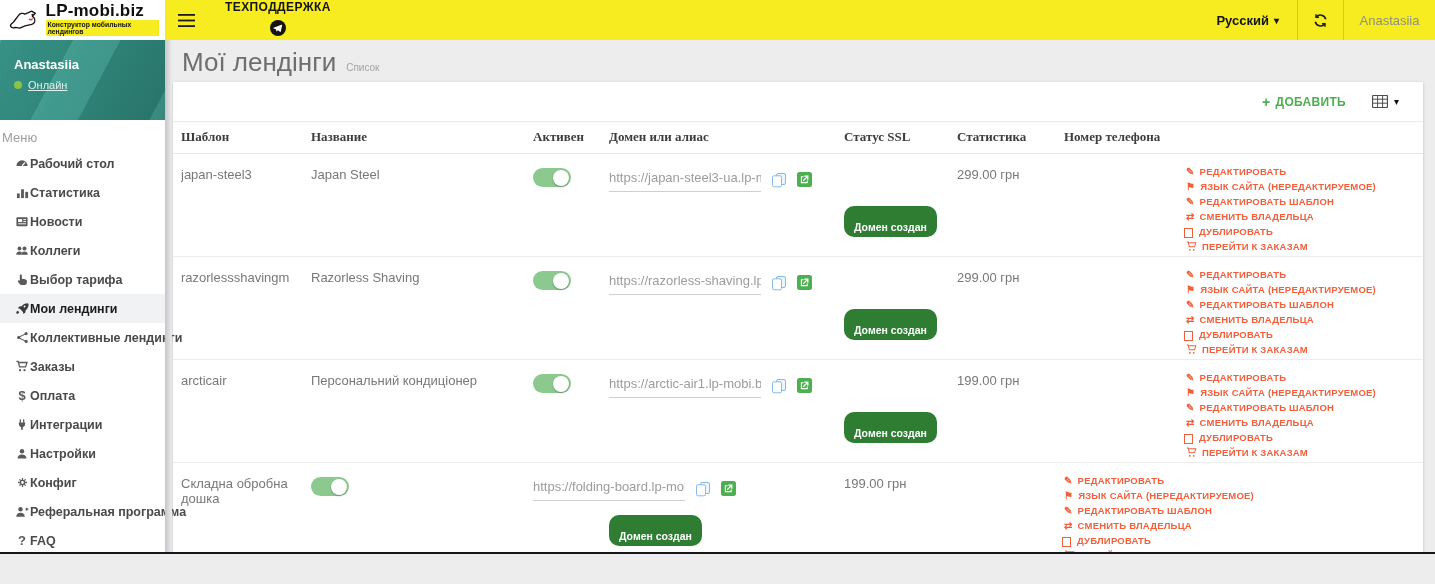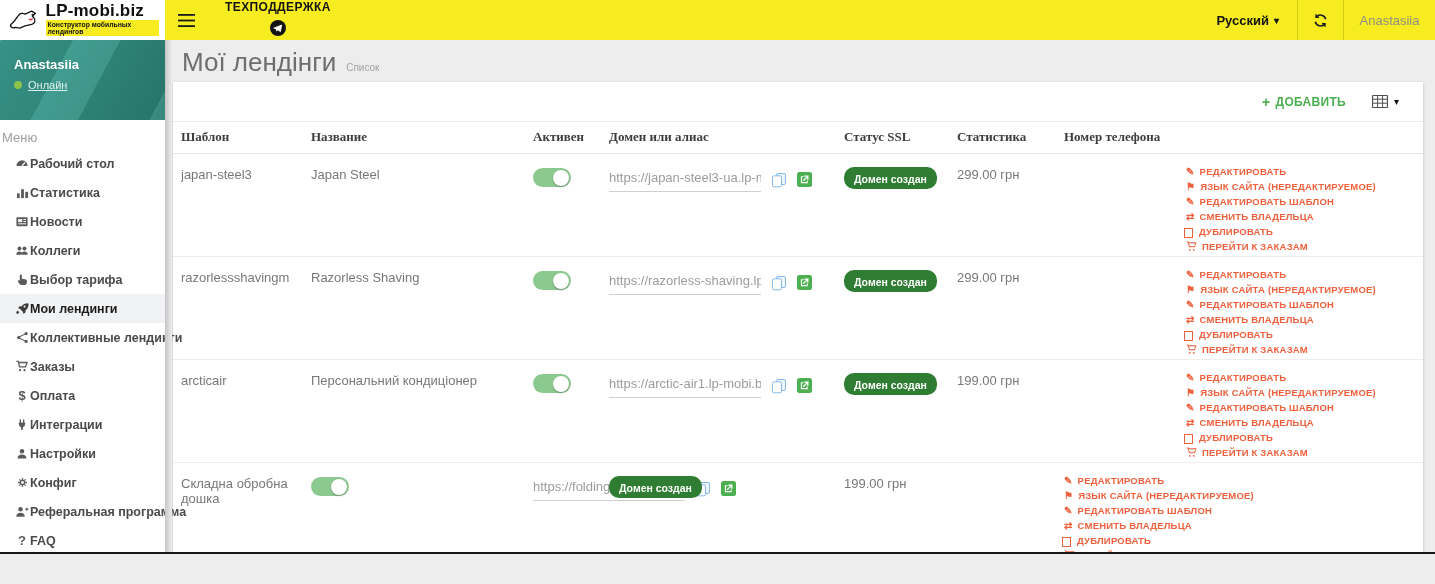--- a/index.html
+++ b/index.html
@@ -55,21 +55,21 @@
   .trow { height:103px; border-bottom:1px solid #ededed; }
   .td { padding:13px 8px 0 0; font-size:13px; color:#787878; overflow:hidden; }
 
   .toggle { width:38px; height:19px; margin-top:1px; border-radius:10px; background:var(--toggle-green,#8cc98f); position:relative; cursor:pointer; }
   .toggle::after { content:""; position:absolute; right:2px; top:1.5px; width:16px; height:16px; border-radius:50%; background:#fff; box-shadow:0 1px 1.5px rgba(0,0,0,.3); }
 
   .domain-cell { display:flex; align-items:flex-start; gap:10px; padding-top:16px; }
   .domain-input { width:152px; flex:none; font-size:13px; color:#9c9c9c; border-bottom:1px solid #cfcfcf; padding-bottom:6px; white-space:nowrap; overflow:hidden; cursor:text; }
   .dom-ic { margin-top:2px; cursor:pointer; flex:none; }
 
-  .badge { display:inline-block; background:var(--badge-green,#2e7d32); color:#fff; font-size:10.5px; font-weight:bold; padding:6px 10px 4px; border-radius:10px; }
+  .badge { display:inline-block; background:var(--badge-green,#2e7d32); color:#fff; font-size:10.5px; font-weight:bold; padding:15px 10px 4px; border-radius:10px;margin-top:39px; }
 
   .options { padding-top:12px; display:flex; flex-direction:column; gap:4px; }
   .opt { display:flex; align-items:center; gap:5px; color:var(--option-orange,#f0603c); font-size:9.5px; font-weight:bold; letter-spacing:.2px; white-space:nowrap; cursor:pointer; text-decoration:none; }
   .opt .g { font-size:10px; line-height:10px; }
   .ico-dup { position:relative; width:7px; height:8px; border:1px solid currentColor; display:inline-block; flex:none; margin-right:1px; }
   .ico-dup::after { content:""; position:absolute; left:-3.5px; bottom:-3.5px; width:7px; height:8px; border:1px solid currentColor; background:#fff; }
   .cart-g { flex:none; }
 </style>
 </head>
 <body>

